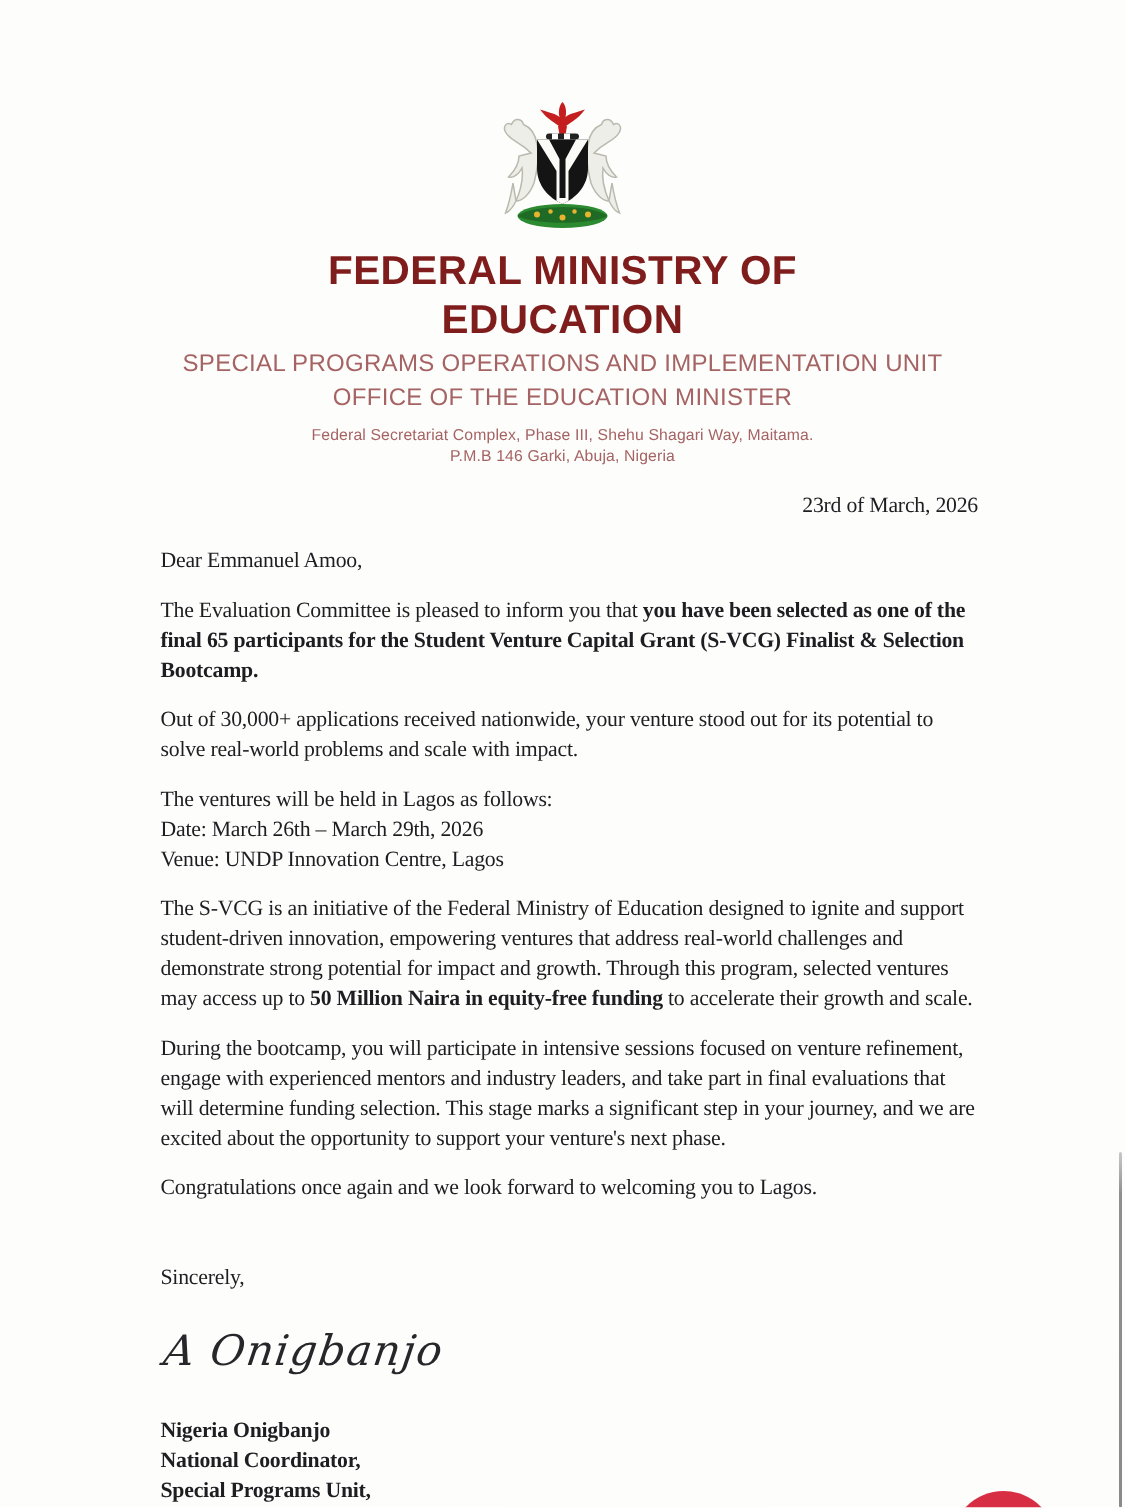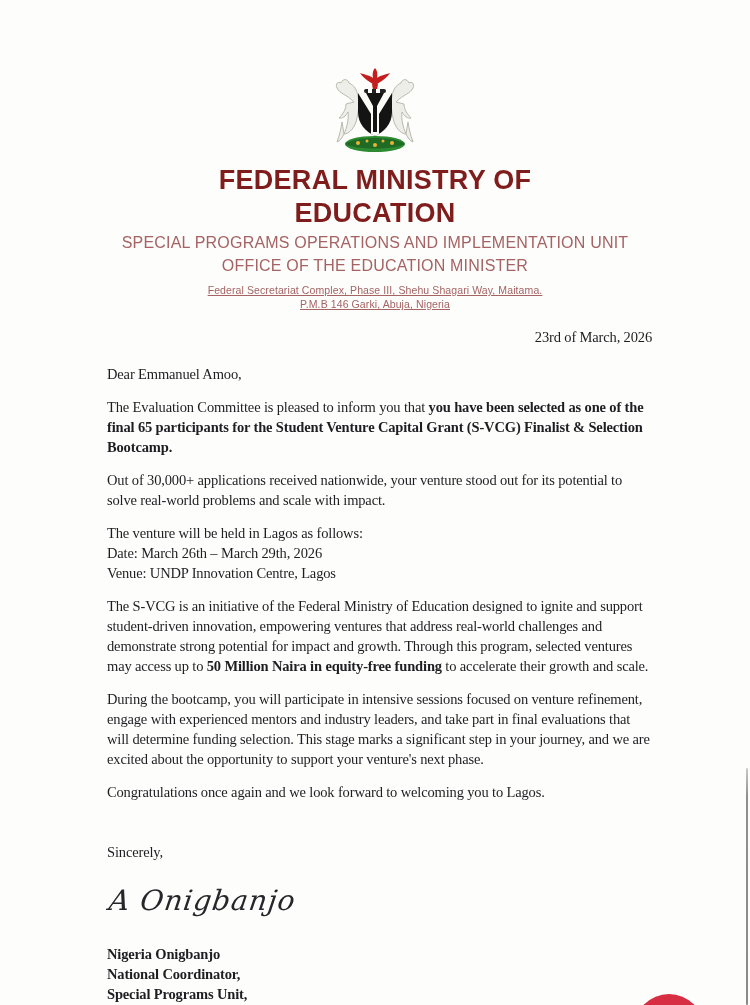--- a/index.html
+++ b/index.html
@@ -32,21 +32,20 @@
     letter-spacing: 0.2px;
     margin-top: 2px;
   }
   .office-line { margin-top: 1px; }
   .addr-line {
     font-family: "Liberation Sans", sans-serif;
     font-size: 10.5px;
     line-height: 14px;
     color: #a56363;
     letter-spacing: 0.1px;
-    text-decoration: underline;
   }
   .addr-block { margin-top: 6px; }
   
   .letter-body {
     padding: 0 98px 0 107px;
     font-size: 14.5px;
     line-height: 20px;
     letter-spacing: -0.15px;
   }
   .date-line { text-align: right; margin-top: 16px; }
@@ -146,21 +145,21 @@
 
     <div class="para">
       <p><span>The Evaluation Committee is pleased to inform you that </span><strong>you have been selected as one of the final 65 participants for the Student Venture Capital Grant (S-VCG) Finalist &amp; Selection Bootcamp.</strong></p>
     </div>
 
     <div class="para">
       <p>Out of 30,000+ applications received nationwide, your venture stood out for its potential to solve real-world problems and scale with impact.</p>
     </div>
 
     <div class="para">
-      <p>The venture will be held in Lagos as follows:</p>
+      <p>The ventures will be held in Lagos as follows:</p>
       <p>Date: March 26th – March 29th, 2026</p>
       <p>Venue: UNDP Innovation Centre, Lagos</p>
     </div>
 
     <div class="para">
       <p><span>The S-VCG is an initiative of the Federal Ministry of Education designed to ignite and support student-driven innovation, empowering ventures that address real-world challenges and demonstrate strong potential for impact and growth. Through this program, selected ventures may access up to </span><strong>50 Million Naira in equity-free funding</strong><span> to accelerate their growth and scale.</span></p>
     </div>
 
     <div class="para">
       <p>During the bootcamp, you will participate in intensive sessions focused on venture refinement, engage with experienced mentors and industry leaders, and take part in final evaluations that will determine funding selection. This stage marks a significant step in your journey, and we are excited about the opportunity to support your venture's next phase.</p>

